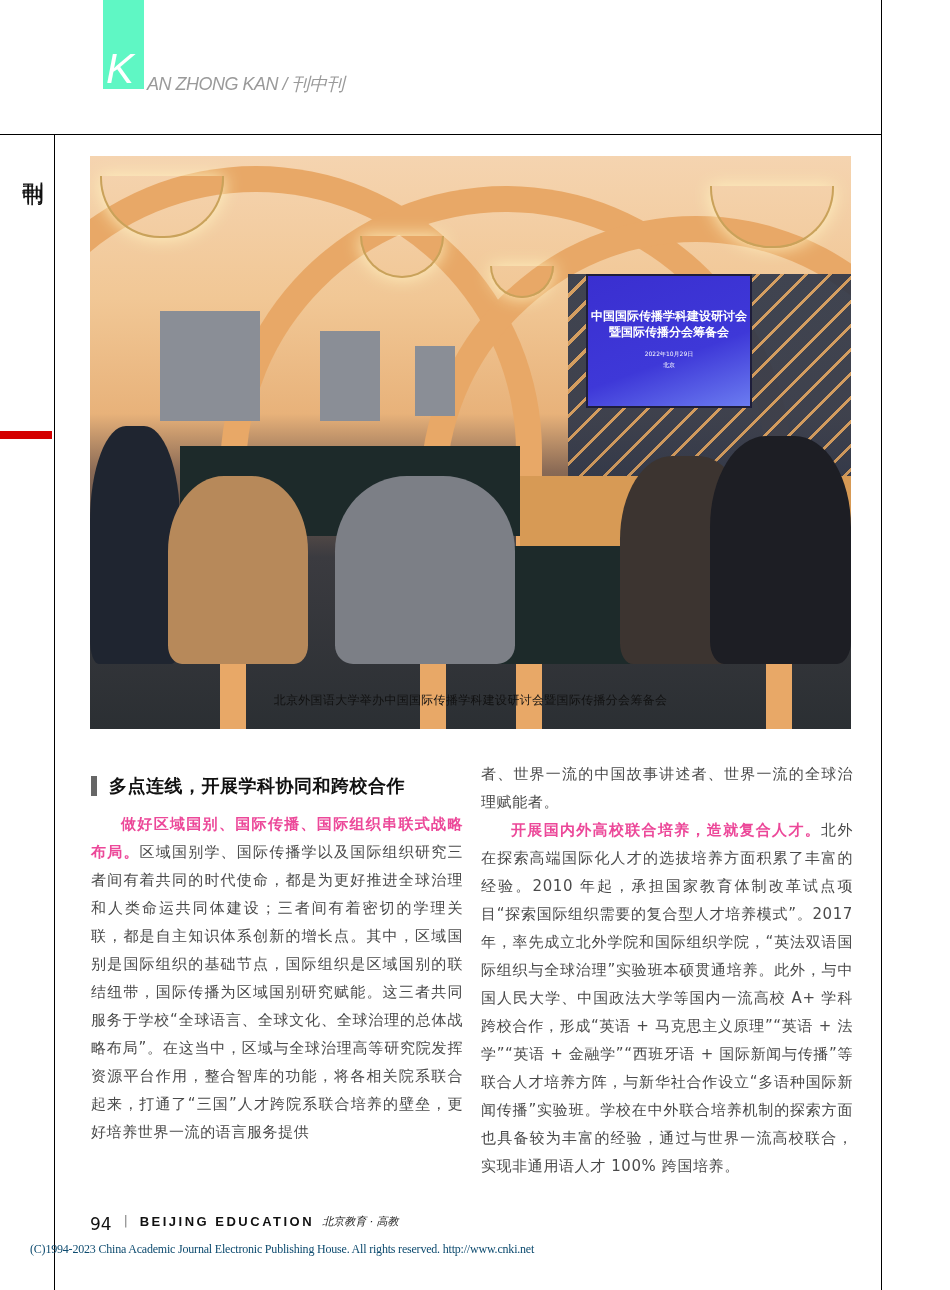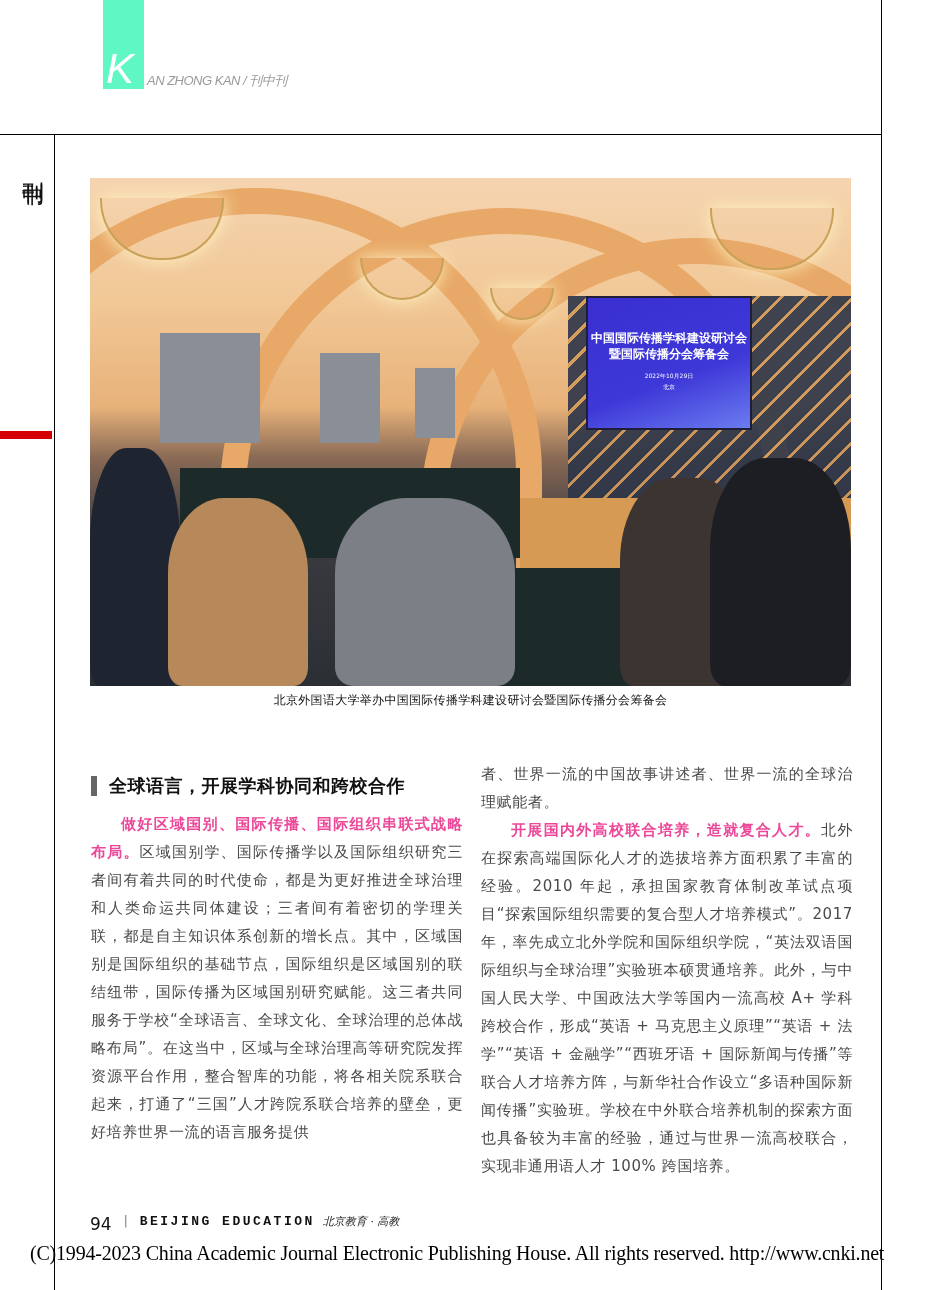--- a/index.html
+++ b/index.html
@@ -9,34 +9,34 @@
     }
     .k-block {
       position: absolute; left: 103px; top: 0; width: 41px; height: 89px;
       background: #5ff7c4;
     }
     .k-letter {
       position: absolute; left: 106px; top: 48px; font-size: 42px; line-height: 42px;
       color: #ffffff; font-style: italic; font-family: "Liberation Sans", sans-serif;
     }
     .header-text {
-      position: absolute; left: 147px; top: 72px; font-size: 13px; color: #9a9a9a;
+      position: absolute; left: 147px; top: 72px; font-size: 18px; color: #9a9a9a;
       font-style: italic; letter-spacing: -0.5px; font-family: "Liberation Sans", sans-serif;
       white-space: nowrap;
     }
     .hline { position: absolute; left: 0; top: 134px; width: 882px; height: 1px; background: #000; }
     .vline-left { position: absolute; left: 54px; top: 134px; width: 1px; height: 1156px; background: #000; }
     .vline-right { position: absolute; left: 881px; top: 0; width: 1px; height: 1290px; background: #000; }
     .red-bar { position: absolute; left: 0; top: 431px; width: 52px; height: 8px; background: #d40000; }
     .side-label {
       position: absolute; left: 22px; top: 165px; width: 24px; font-size: 22px; line-height: 25px;
       color: #111; writing-mode: vertical-rl; text-orientation: upright; letter-spacing: 1px;
     }
     .photo {
-      position: absolute; left: 90px; top: 178px; width: 761px; height: 508px; overflow: hidden;
+      position: absolute; left: 90px; top: 156px; width: 761px; height: 573px; overflow: hidden;
       background: linear-gradient(180deg, #f5d4b0 0%, #f1c795 25%, #e8b27a 45%, #8a6a55 55%, #3b3b40 70%, #2b2f33 100%);
     }
     .photo .arch { position: absolute; border: 26px solid #e8a867; border-bottom: none; border-radius: 400px 400px 0 0; }
     .photo .screen {
       position: absolute; left: 496px; top: 118px; width: 162px; height: 130px;
       background: linear-gradient(160deg, #3a2fd0 0%, #3e38d8 60%, #6b7cf0 100%);
       border: 2px solid #1e1e3a; color: #fff; text-align: center;
     }
     .photo .screen .s1 { font-size: 12px; font-weight: bold; margin-top: 32px; line-height: 16px; }
     .photo .screen .s2 { font-size: 12px; font-weight: bold; line-height: 16px; }
@@ -60,25 +60,25 @@
     .indent { text-indent: 30px; }
     .bold { font-weight: bold; color: #ec4899; }
     .section-heading {
       display: flex; align-items: center; margin: 12px 0 10px 0; font-size: 18px; font-weight: bold; color: #111;
       letter-spacing: 0.5px; line-height: 28px;
     }
     .section-heading .marker { width: 6px; height: 20px; background: #666; margin-right: 12px; }
     .footer { position: absolute; left: 90px; top: 1214px; font-size: 15px; color: #111; display: flex; align-items: flex-start; white-space: nowrap; }
     .footer .pg { font-size: 17px; }
     .footer .sep { margin: 0 12px; color: #777; font-size: 12px; }
-    .footer .brand { font-weight: bold; letter-spacing: 2.5px; font-size: 13px; font-family: Liberation Mono, monospace; }
+    .footer .brand { font-weight: bold; letter-spacing: 2.5px; font-size: 13px; font-family: Liberation Sans, sans-serif; }
     .footer .cn { margin-left: 8px; font-size: 11px; font-style: italic; color: #222; }
     .copyright {
-      position: absolute; left: 30px; top: 1242px; font-family: "Liberation Serif", serif; font-size: 20px;
-      color: #000000; white-space: nowrap; letter-spacing: -0.2px;
+      position: absolute; left: 30px; top: 1242px; font-family: "Liberation Serif", serif; font-size: 12px;
+      color: #0c4a6e; white-space: nowrap; letter-spacing: -0.2px;
     }
   </style>
 </head>
 <body>
 
 <div class="k-block"></div>
 <div class="k-letter">K</div>
 <div class="header-text">AN ZHONG KAN  /  刊中刊</div>
 
 <div class="hline"></div>
@@ -113,21 +113,21 @@
   <div class="people" style="left:245px; top:320px; width:180px; height:188px; background:#7c7f86;"></div>
   <div class="people" style="left:530px; top:300px; width:130px; height:208px; background:#3c3430;"></div>
   <div class="people" style="left:620px; top:280px; width:141px; height:228px; background:#1d1e24;"></div>
 </div>
 
 <div class="caption">北京外国语大学举办中国国际传播学科建设研讨会暨国际传播分会筹备会</div>
 
 <div class="col col-left">
   <div class="section-heading">
     <span class="marker"></span>
-    <span>全球语言，开展学科协同和跨校合作</span>
+    <span>多点连线，开展学科协同和跨校合作</span>
   </div>
   <p class="indent"><span class="bold">做好区域国别、国际传播、国际组织串联式战略布局。</span><span>区域国别学、国际传播学以及国际组织研究三者间有着共同的时代使命，都是为更好推进全球治理和人类命运共同体建设；三者间有着密切的学理关联，都是自主知识体系创新的增长点。其中，区域国别是国际组织的基础节点，国际组织是区域国别的联结纽带，国际传播为区域国别研究赋能。这三者共同服务于学校“全球语言、全球文化、全球治理的总体战略布局”。在这当中，区域与全球治理高等研究院发挥资源平台作用，整合智库的功能，将各相关院系联合起来，打通了“三国”人才跨院系联合培养的壁垒，更好培养世界一流的语言服务提供</span></p>
 </div>
 
 <div class="col col-right">
   <p>者、世界一流的中国故事讲述者、世界一流的全球治理赋能者。</p>
   <p class="indent"><span class="bold">开展国内外高校联合培养，造就复合人才。</span><span>北外在探索高端国际化人才的选拔培养方面积累了丰富的经验。2010 年起，承担国家教育体制改革试点项目“探索国际组织需要的复合型人才培养模式”。2017 年，率先成立北外学院和国际组织学院，“英法双语国际组织与全球治理”实验班本硕贯通培养。此外，与中国人民大学、中国政法大学等国内一流高校 A+ 学科跨校合作，形成“英语 + 马克思主义原理”“英语 + 法学”“英语 + 金融学”“西班牙语 + 国际新闻与传播”等联合人才培养方阵，与新华社合作设立“多语种国际新闻传播”实验班。学校在中外联合培养机制的探索方面也具备较为丰富的经验，通过与世界一流高校联合，实现非通用语人才 100% 跨国培养。</span></p>
 </div>
 
 <div class="footer">

